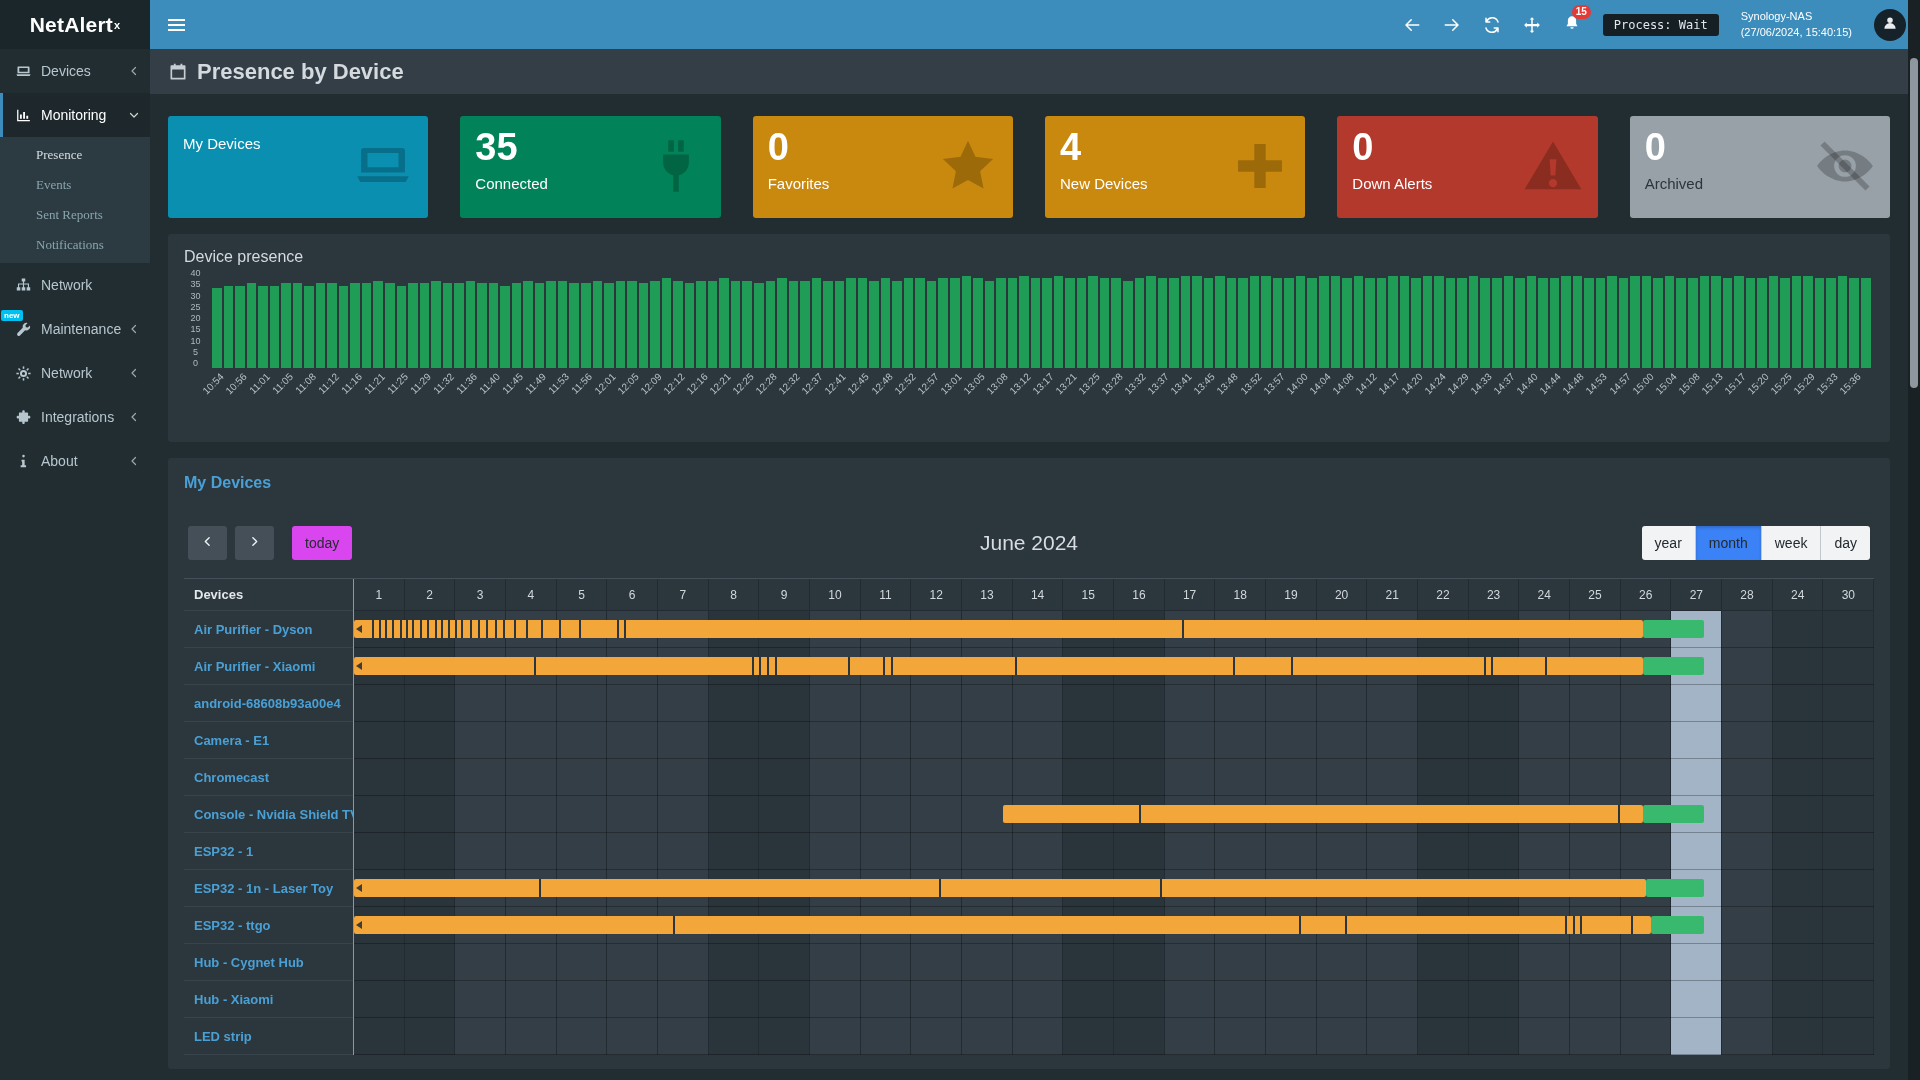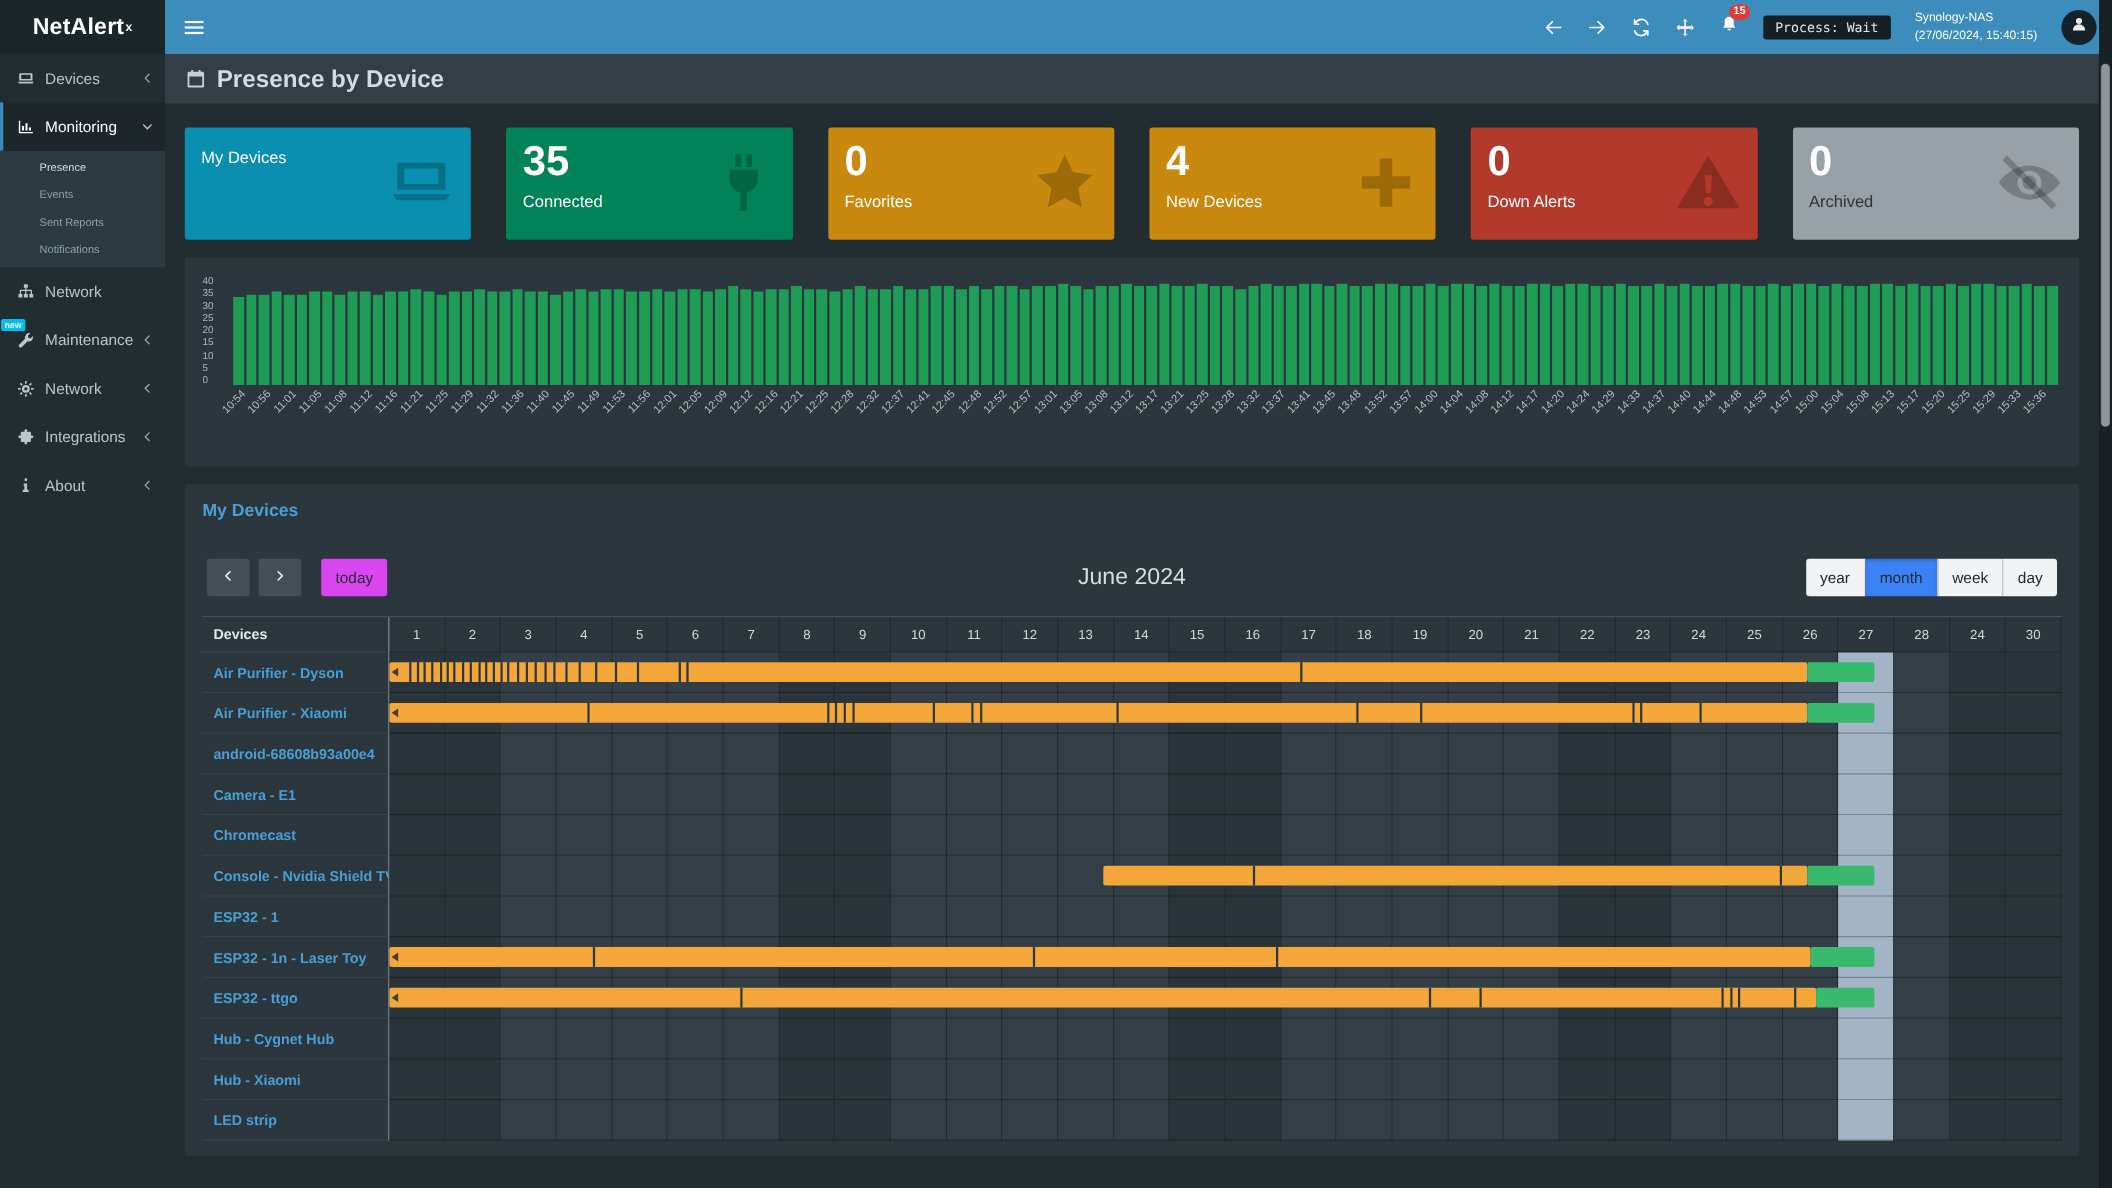--- a/index.html
+++ b/index.html
@@ -13,21 +13,21 @@
   .logo sup { font-size:11px; margin-left:1px; }
   .menu-item { display:flex; align-items:center; height:44px; padding:0 10px 0 15px;
                color:#b8c7ce; font-size:14px; cursor:pointer; position:relative; }
   .menu-item .mi-icon { width:17px; height:17px; margin-right:9px; flex:none; }
   .mi-icon svg { width:100%; height:100%; fill:currentColor; display:block; }
   .mi-chev { width:12px; height:12px; margin-left:auto; opacity:.8; }
   .mi-chev svg { width:100%; height:100%; display:block; }
   .menu-item.active { background:#1e282c; color:#fff; border-left:3px solid #3c8dbc; padding-left:12px; }
   .mi-label { flex:1; white-space:nowrap; overflow:hidden; }
   .submenu { background:#2c3b41; padding:3px 0; }
-  .submenu-item { padding:7px 0 7px 36px; font-size:10px; color:#8aa4af; cursor:pointer; white-space:nowrap; }
+  .submenu-item { padding:7px 0 7px 36px; font-size:13px; color:#8aa4af; cursor:pointer; white-space:nowrap;font-family:Liberation Serif, serif; }
   .submenu-item.current { color:#d6dde1; }
   .new-badge { position:absolute; left:1px; top:3px; background:#00c0ef; color:#fff;
                font-size:8px; font-weight:bold; padding:1px 3px; border-radius:2px; }
 
   
   .topbar { position:fixed; left:150px; right:0; top:0; height:49px; background:#3c8dbc;
             display:flex; align-items:center; justify-content:space-between; z-index:50; padding-right:14px; }
   .hamburger { width:52px; height:49px; display:flex; flex-direction:column; justify-content:center;
                align-items:center; gap:3px; cursor:pointer; }
   .hamburger span { width:17px; height:2px; background:#fff; display:block; }
@@ -60,21 +60,21 @@
   .card-icon { position:absolute; right:14px; top:19px; width:62px; height:62px; color:rgba(0,0,0,0.22); }
   .card-icon svg { width:100%; height:100%; fill:currentColor; display:block; }
 
   .panel { background:#2b363d; margin:16px 18px; border-radius:3px; padding:14px 16px; }
   .chart-title { color:#d4dade; font-size:16px; }
   .legend { display:flex; justify-content:center; align-items:center; gap:8px; margin:16px 0 10px;
             color:#c3cbd0; font-size:12px; }
   .legend-swatch { width:30px; height:11px; }
   .chart-area { display:flex; margin:2px 4px 60px 0; }
   .y-axis { width:28px; height:100px; display:flex; flex-direction:column; justify-content:space-between;
-            align-items:flex-start; color:#aeb9bf; font-size:9px; padding-right:5px; }
+            align-items:center; color:#aeb9bf; font-size:9px; padding-right:5px; }
   .bars { flex:1; height:100px; display:flex; align-items:flex-end; gap:2px; }
   .bar-col { flex:1; position:relative; height:100%; display:flex; align-items:flex-end; }
   .bar { width:100%; }
   .xlab { position:absolute; top:103%; right:40%; transform:rotate(-45deg); transform-origin:top right;
           font-size:10px; color:#b6c0c6; white-space:nowrap; }
 
   
   .cal-panel h2 { color:#4aa0d5; font-size:16px; font-weight:bold; margin:2px 0 34px; }
   .cal-toolbar { position:relative; display:flex; align-items:center; justify-content:space-between;
                  margin:0 4px 18px; }
@@ -340,20 +340,21 @@
         <div class="card-icon">
           <svg viewBox="0 0 24 24" fill="currentColor">
             <path fill-rule="evenodd" d="M12 6c5.2 0 9.5 3.8 10.8 6-1.3 2.2-5.6 6-10.8 6S2.5 14.2 1.2 12C2.5 9.8 6.8 6 12 6zm0 1.8a4.2 4.2 0 1 0 0 8.4 4.2 4.2 0 0 0 0-8.4zm0 1.7a2.5 2.5 0 1 1 0 5 2.5 2.5 0 0 1 0-5z"></path>
             <path d="M4.1 2.5 21.5 19.9l-1.6 1.6L2.5 4.1z"></path>
           </svg>
         </div>
       </div>
     </div>
 
   <section class="panel">
+    <div class="chart-title">Device presence</div>
     <div class="chart-area">
       <div class="y-axis" id="y-axis">
           <div>40</div>
           <div>35</div>
           <div>30</div>
           <div>25</div>
           <div>20</div>
           <div>15</div>
           <div>10</div>
           <div>5</div>

